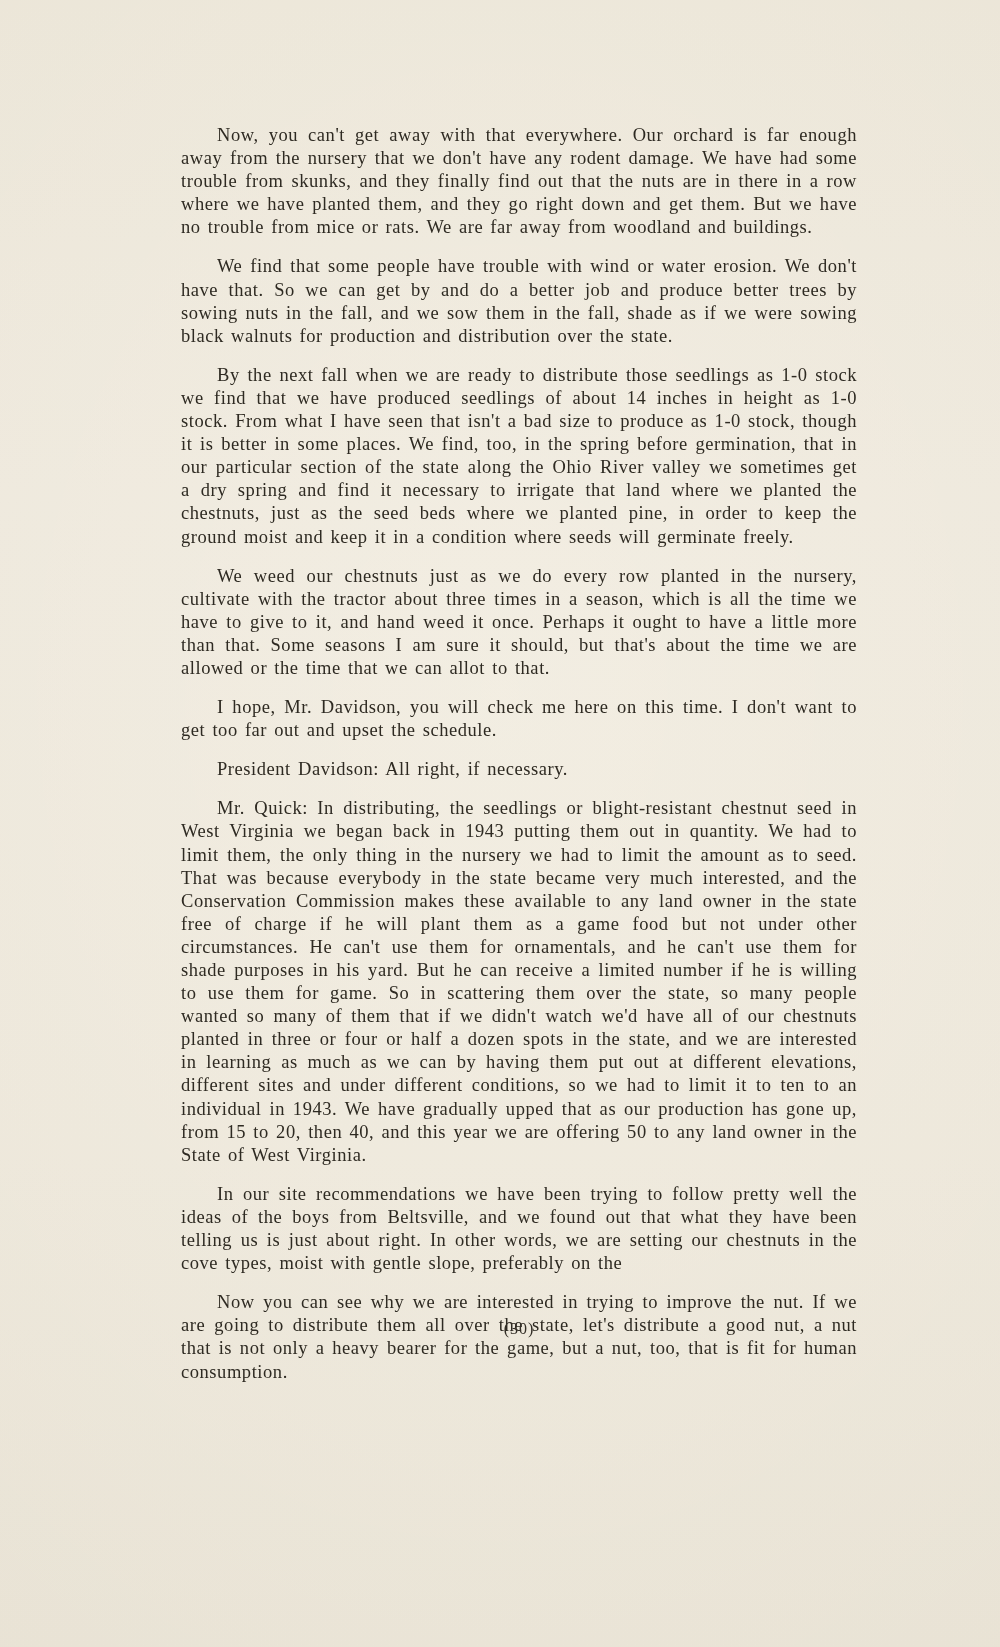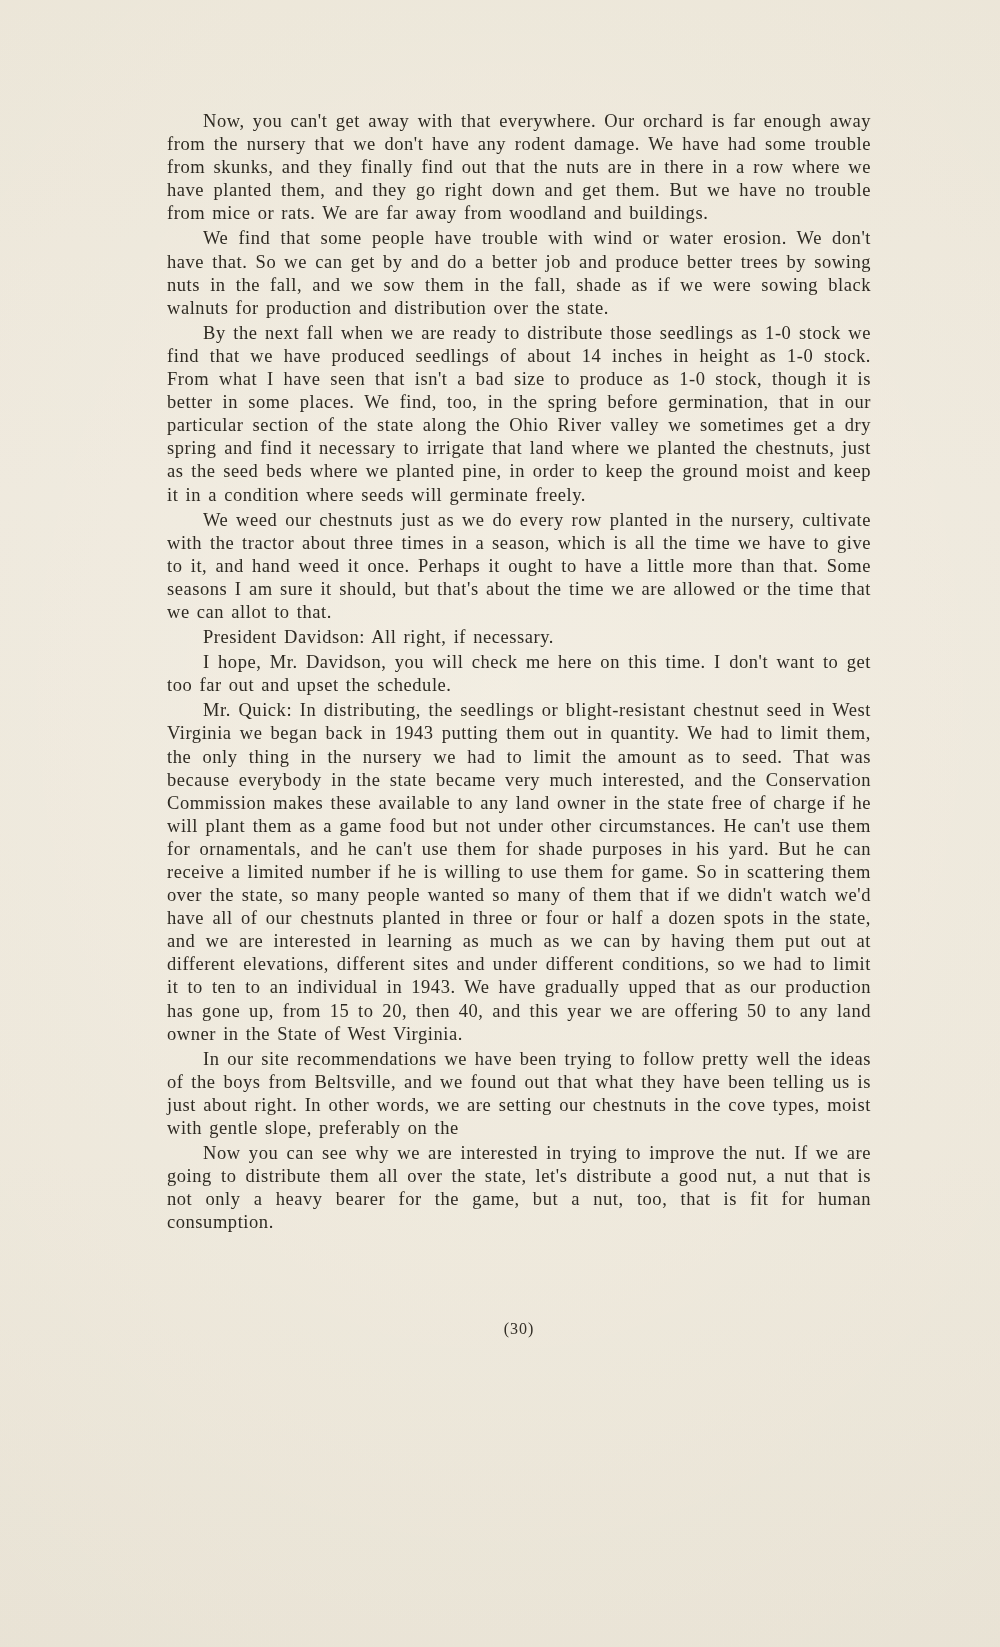--- a/index.html
+++ b/index.html
@@ -25,21 +25,21 @@
       radial-gradient(ellipse 1400px 1800px at 50% 42%, rgba(255,252,242,0.35), rgba(0,0,0,0) 70%),
       linear-gradient(180deg, #eae4d6 0%, #ece6da 30%, #ebe5d8 70%, #e8e2d4 100%);
   }
   .text-block {
     position: absolute;
     left: 165px;
     top: 108px;
     width: 708px;
   }
   .text-block p {
-    margin: 2px;
+    margin: 16px;
     padding: 0;
     text-align: justify;
     text-indent: 36px;
     font-size: 18.5px;
     line-height: 23.1px;
     letter-spacing: 0.55px;
     word-spacing: 2px;
     text-rendering: optimizeLegibility;
   }
   .page-number {
@@ -55,20 +55,20 @@
 </style>
 </head>
 <body>
 
 <div class="scan-page">
   <div class="text-block">
     <p>Now, you can't get away with that everywhere. Our orchard is far enough away from the nursery that we don't have any rodent damage. We have had some trouble from skunks, and they finally find out that the nuts are in there in a row where we have planted them, and they go right down and get them. But we have no trouble from mice or rats. We are far away from woodland and buildings.</p>
     <p>We find that some people have trouble with wind or water erosion. We don't have that. So we can get by and do a better job and produce better trees by sowing nuts in the fall, and we sow them in the fall, shade as if we were sowing black walnuts for production and distribution over the state.</p>
     <p>By the next fall when we are ready to distribute those seedlings as 1-0 stock we find that we have produced seedlings of about 14 inches in height as 1-0 stock. From what I have seen that isn't a bad size to produce as 1-0 stock, though it is better in some places. We find, too, in the spring before germination, that in our particular section of the state along the Ohio River valley we sometimes get a dry spring and find it necessary to irrigate that land where we planted the chestnuts, just as the seed beds where we planted pine, in order to keep the ground moist and keep it in a condition where seeds will germinate freely.</p>
     <p>We weed our chestnuts just as we do every row planted in the nursery, cultivate with the tractor about three times in a season, which is all the time we have to give to it, and hand weed it once. Perhaps it ought to have a little more than that. Some seasons I am sure it should, but that's about the time we are allowed or the time that we can allot to that.</p>
+    <p>I hope, Mr. Davidson, you will check me here on this time. I don't want to get too far out and upset the schedule.</p>
     <p>President Davidson: All right, if necessary.</p>
-    <p>I hope, Mr. Davidson, you will check me here on this time. I don't want to get too far out and upset the schedule.</p>
     <p>Mr. Quick: In distributing, the seedlings or blight-resistant chestnut seed in West Virginia we began back in 1943 putting them out in quantity. We had to limit them, the only thing in the nursery we had to limit the amount as to seed. That was because everybody in the state became very much interested, and the Conservation Commission makes these available to any land owner in the state free of charge if he will plant them as a game food but not under other circumstances. He can't use them for ornamentals, and he can't use them for shade purposes in his yard. But he can receive a limited number if he is willing to use them for game. So in scattering them over the state, so many people wanted so many of them that if we didn't watch we'd have all of our chestnuts planted in three or four or half a dozen spots in the state, and we are interested in learning as much as we can by having them put out at different elevations, different sites and under different conditions, so we had to limit it to ten to an individual in 1943. We have gradually upped that as our production has gone up, from 15 to 20, then 40, and this year we are offering 50 to any land owner in the State of West Virginia.</p>
     <p>In our site recommendations we have been trying to follow pretty well the ideas of the boys from Beltsville, and we found out that what they have been telling us is just about right. In other words, we are setting our chestnuts in the cove types, moist with gentle slope, preferably on the</p>
     <p>Now you can see why we are interested in trying to improve the nut. If we are going to distribute them all over the state, let's distribute a good nut, a nut that is not only a heavy bearer for the game, but a nut, too, that is fit for human consumption.</p>
   </div>
   <div class="page-number">(30)</div>
 </div>
 
 </body></html>

